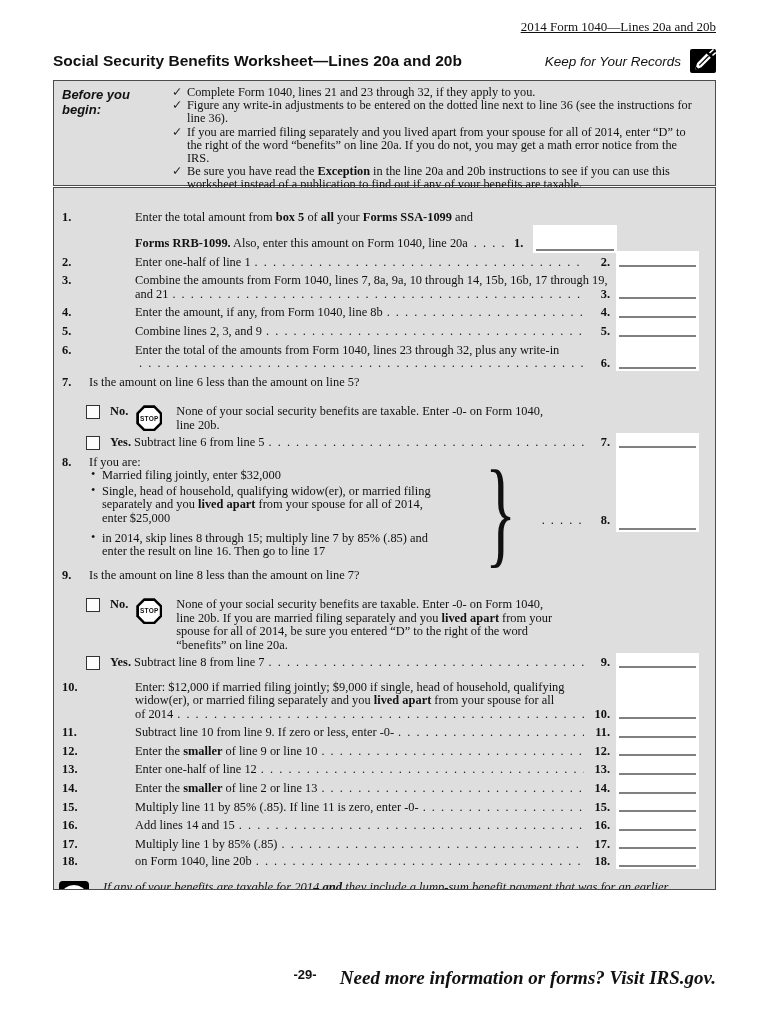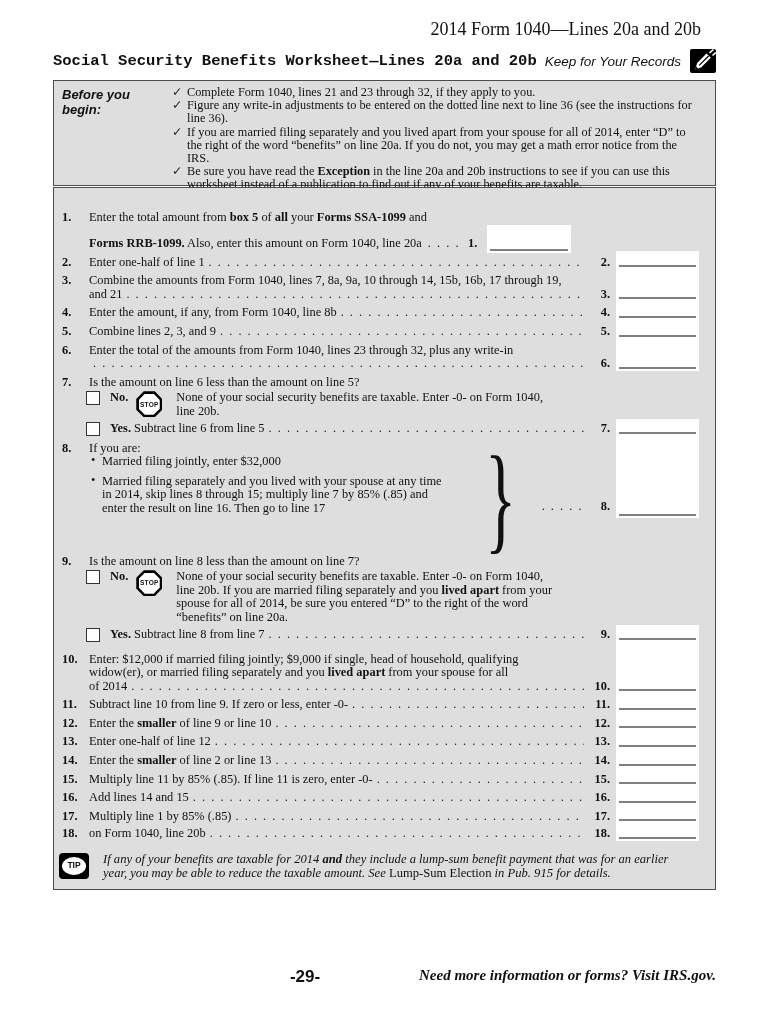--- a/index.html
+++ b/index.html
@@ -1,21 +1,21 @@
 <!DOCTYPE html>
 <html><head>
 <meta charset="utf-8">
 <style>
   html,body{margin:0;padding:0;width:770px;height:1024px;background:#fff;overflow:hidden;}
   body{font-family:"Liberation Serif",serif;color:#111;position:relative;}
 
   
-  .hdr-right{position:absolute;top:19px;right:69px;font-size:18px;}
+  .hdr-right{position:absolute;top:19px;right:54px;font-size:13px;text-decoration:underline;}
   .titlebar{position:absolute;top:47px;left:53px;right:54px;height:28px;display:flex;align-items:center;}
-  .title{flex:1;font-family:Liberation Mono, monospace;font-weight:bold;font-size:15.5px;}
+  .title{flex:1;font-family:Liberation Sans, sans-serif;font-weight:bold;font-size:15.5px;}
   .keep{font-family:"Liberation Sans",sans-serif;font-style:italic;font-size:13.5px;margin-right:9px;}
   .pencil{flex:none;}
 
   
   .bbox{position:absolute;top:80px;left:53px;right:54px;height:106px;background:#dedede;
         border:1px solid #4c4c4c;box-sizing:border-box;display:flex;padding:5px 6px 0 8px;}
   .blabel{flex:0 0 110px;font-family:"Liberation Sans",sans-serif;font-weight:bold;font-style:italic;
           font-size:13px;padding-top:1px;}
   .bitems{flex:1;font-size:12.3px;line-height:13.2px;min-width:0;}
   .bitem{display:flex;}
@@ -24,21 +24,21 @@
   .blines div{white-space:nowrap;}
 
   
   .wbox{position:absolute;top:187px;left:53px;right:54px;height:703px;background:#dedede;
         border:1px solid #4c4c4c;box-sizing:border-box;overflow:hidden;
         font-size:12.4px;line-height:13.6px;padding-top:23px;}
   .wrow{display:flex;align-items:stretch;}
   .wrow>*{margin-top:5px;}
   .wrow>.ans,.wrow>.ans8{margin-top:0;}
   .num{flex:0 0 35px;padding-left:8px;font-weight:bold;box-sizing:border-box;}
-  .wbody{flex:1 1 auto;min-width:0;}
+  .wbody{flex:1 1 auto;min-width:0;margin-left:46px;}
   .tline,.ltxt{white-space:nowrap;}
   .lline{display:flex;align-items:flex-end;min-width:0;}
   .ltxt{flex:0 0 auto;}
   .leader{flex:1 1 0;min-width:0;overflow:hidden;white-space:nowrap;letter-spacing:1.5px;
           margin-left:4px;margin-right:2px;color:#1a1a1a;}
   .rlabel{flex:0 0 30px;text-align:right;font-weight:bold;align-self:flex-end;
           padding-right:6px;box-sizing:border-box;}
   .ans{flex:0 0 83px;margin-right:16px;position:relative;}
   .ans.white{background:#fff;}
   .uline{position:absolute;left:3px;right:3px;bottom:2px;border-bottom:2px solid #808080;}
@@ -80,39 +80,39 @@
   .ch-leader{flex:1 1 0;min-width:0;overflow:hidden;white-space:nowrap;letter-spacing:1.5px;height:14px;align-self:flex-start;}
   .ch-rlabel{align-self:flex-start;}
   .ans8{flex:0 0 83px;margin-right:16px;height:82px;background:#fff;position:relative;align-self:flex-start;}
   [data-name="row-8"]>*{margin-top:6px;}
   [data-name="row-8"]>.brace{margin-top:12px;}
   [data-name="row-8"]>.ch-leader,[data-name="row-8"]>.ch-rlabel{margin-top:64px;}
   [data-name="row-8"]>.ans8{margin-top:0;}
 
   
   [data-name="row-1"]>*{margin-top:0;}
-  [data-name="row-7-no"]>*,[data-name="row-9-no"]>*{margin-top:2px;}
+  [data-name="row-7-no"]>*,[data-name="row-9-no"]>*{margin-top:16px;}
   [data-name="row-7-yes"]>*,[data-name="row-9-yes"]>*{margin-top:3px;}
   [data-name="row-10"]>*{margin-top:11px;}
   [data-name="row-18"]>*{margin-top:4px;}
   [data-name="row-tip"]>*{margin-top:12px;}
 
   
   .tipic{width:30px;height:26px;background:#000;border-radius:4px;display:flex;align-items:center;
          justify-content:center;flex:none;margin-left:5px;margin-right:14px;}
   .tip-i{width:24px;height:18px;background:#fff;border-radius:50%;display:flex;align-items:center;justify-content:center;}
   .tip-txt{font-family:"Liberation Sans",sans-serif;font-weight:bold;font-size:8.5px;}
   .tiplines{font-style:italic;font-size:12.6px;min-width:0;}
   .tiplines div{white-space:nowrap;}
   .rm{font-style:normal;}
 
   
   .pgnum{position:absolute;top:967px;left:270px;width:70px;text-align:center;
-         font-family:"Liberation Sans",sans-serif;font-weight:bold;font-size:17px;}
-  .fright{position:absolute;top:967px;right:54px;font-weight:bold;font-style:italic;font-size:15px;margin-left:24px;}
+         font-family:"Liberation Sans",sans-serif;font-weight:bold;font-size:13px;}
+  .fright{position:absolute;top:967px;right:54px;font-weight:bold;font-style:italic;font-size:19px;margin-left:24px;}
 </style>
 </head>
 <body>
 
 <div class="hdr-right" data-name="page-header-reference">2014 Form 1040—Lines 20a and 20b</div>
 
 <div class="titlebar" data-name="worksheet-titlebar">
   <div class="title" data-name="page-title">Social Security Benefits Worksheet—Lines 20a and 20b</div>
   <div class="keep" data-name="keep-for-records-label">Keep for Your Records</div>
   <svg class="pencil" data-name="pencil-icon" width="26" height="24" viewBox="0 0 26 24">
@@ -267,22 +267,26 @@
         <div class="uline"></div>
       </div>
     </div>
     <div class="wrow" data-name="row-8">
       <span class="num" data-name="line-number">8.</span>
       <div class="bullets" data-name="filing-status-choices">
         <div class="tline" data-name="choices-intro">If you are:</div>
         <div class="bullet" data-name="choice-item-1">
           <div class="tline">Married filing jointly, enter $32,000</div>
         </div>
+        <div class="bullet" data-name="choice-item-2">
+          <div class="tline">Single, head of household, qualifying widow(er), or married filing</div>
+          <div class="tline">separately and you <b>lived apart</b> from your spouse for all of 2014,</div>
+          <div class="tline">enter $25,000</div>
+        </div>
         <div class="bullet" data-name="choice-item-3">
-          <div class="tline">Married filing separately and you lived with your spouse at any time</div>
           <div class="tline">in 2014, skip lines 8 through 15; multiply line 7 by 85% (.85) and</div>
           <div class="tline">enter the result on line 16. Then go to line 17</div>
         </div>
       </div>
       <div class="brace" data-name="brace-glyph"><span>}</span></div>
       <span class="ch-leader" data-name="dotted-leader">. . . . . . . . . . . . . . . . . . . . . . . . . . . . . . . . . . . . . . . . . . . . . . . . . . . . . . . . . . . . . . . . . . . . . . . . . . . . . . . . . . . . . . . . . . </span>
       <span class="rlabel ch-rlabel" data-name="line-label">8.</span>
       <div class="ans8" data-name="answer-field-line-8">
         <div class="uline"></div>
       </div>

